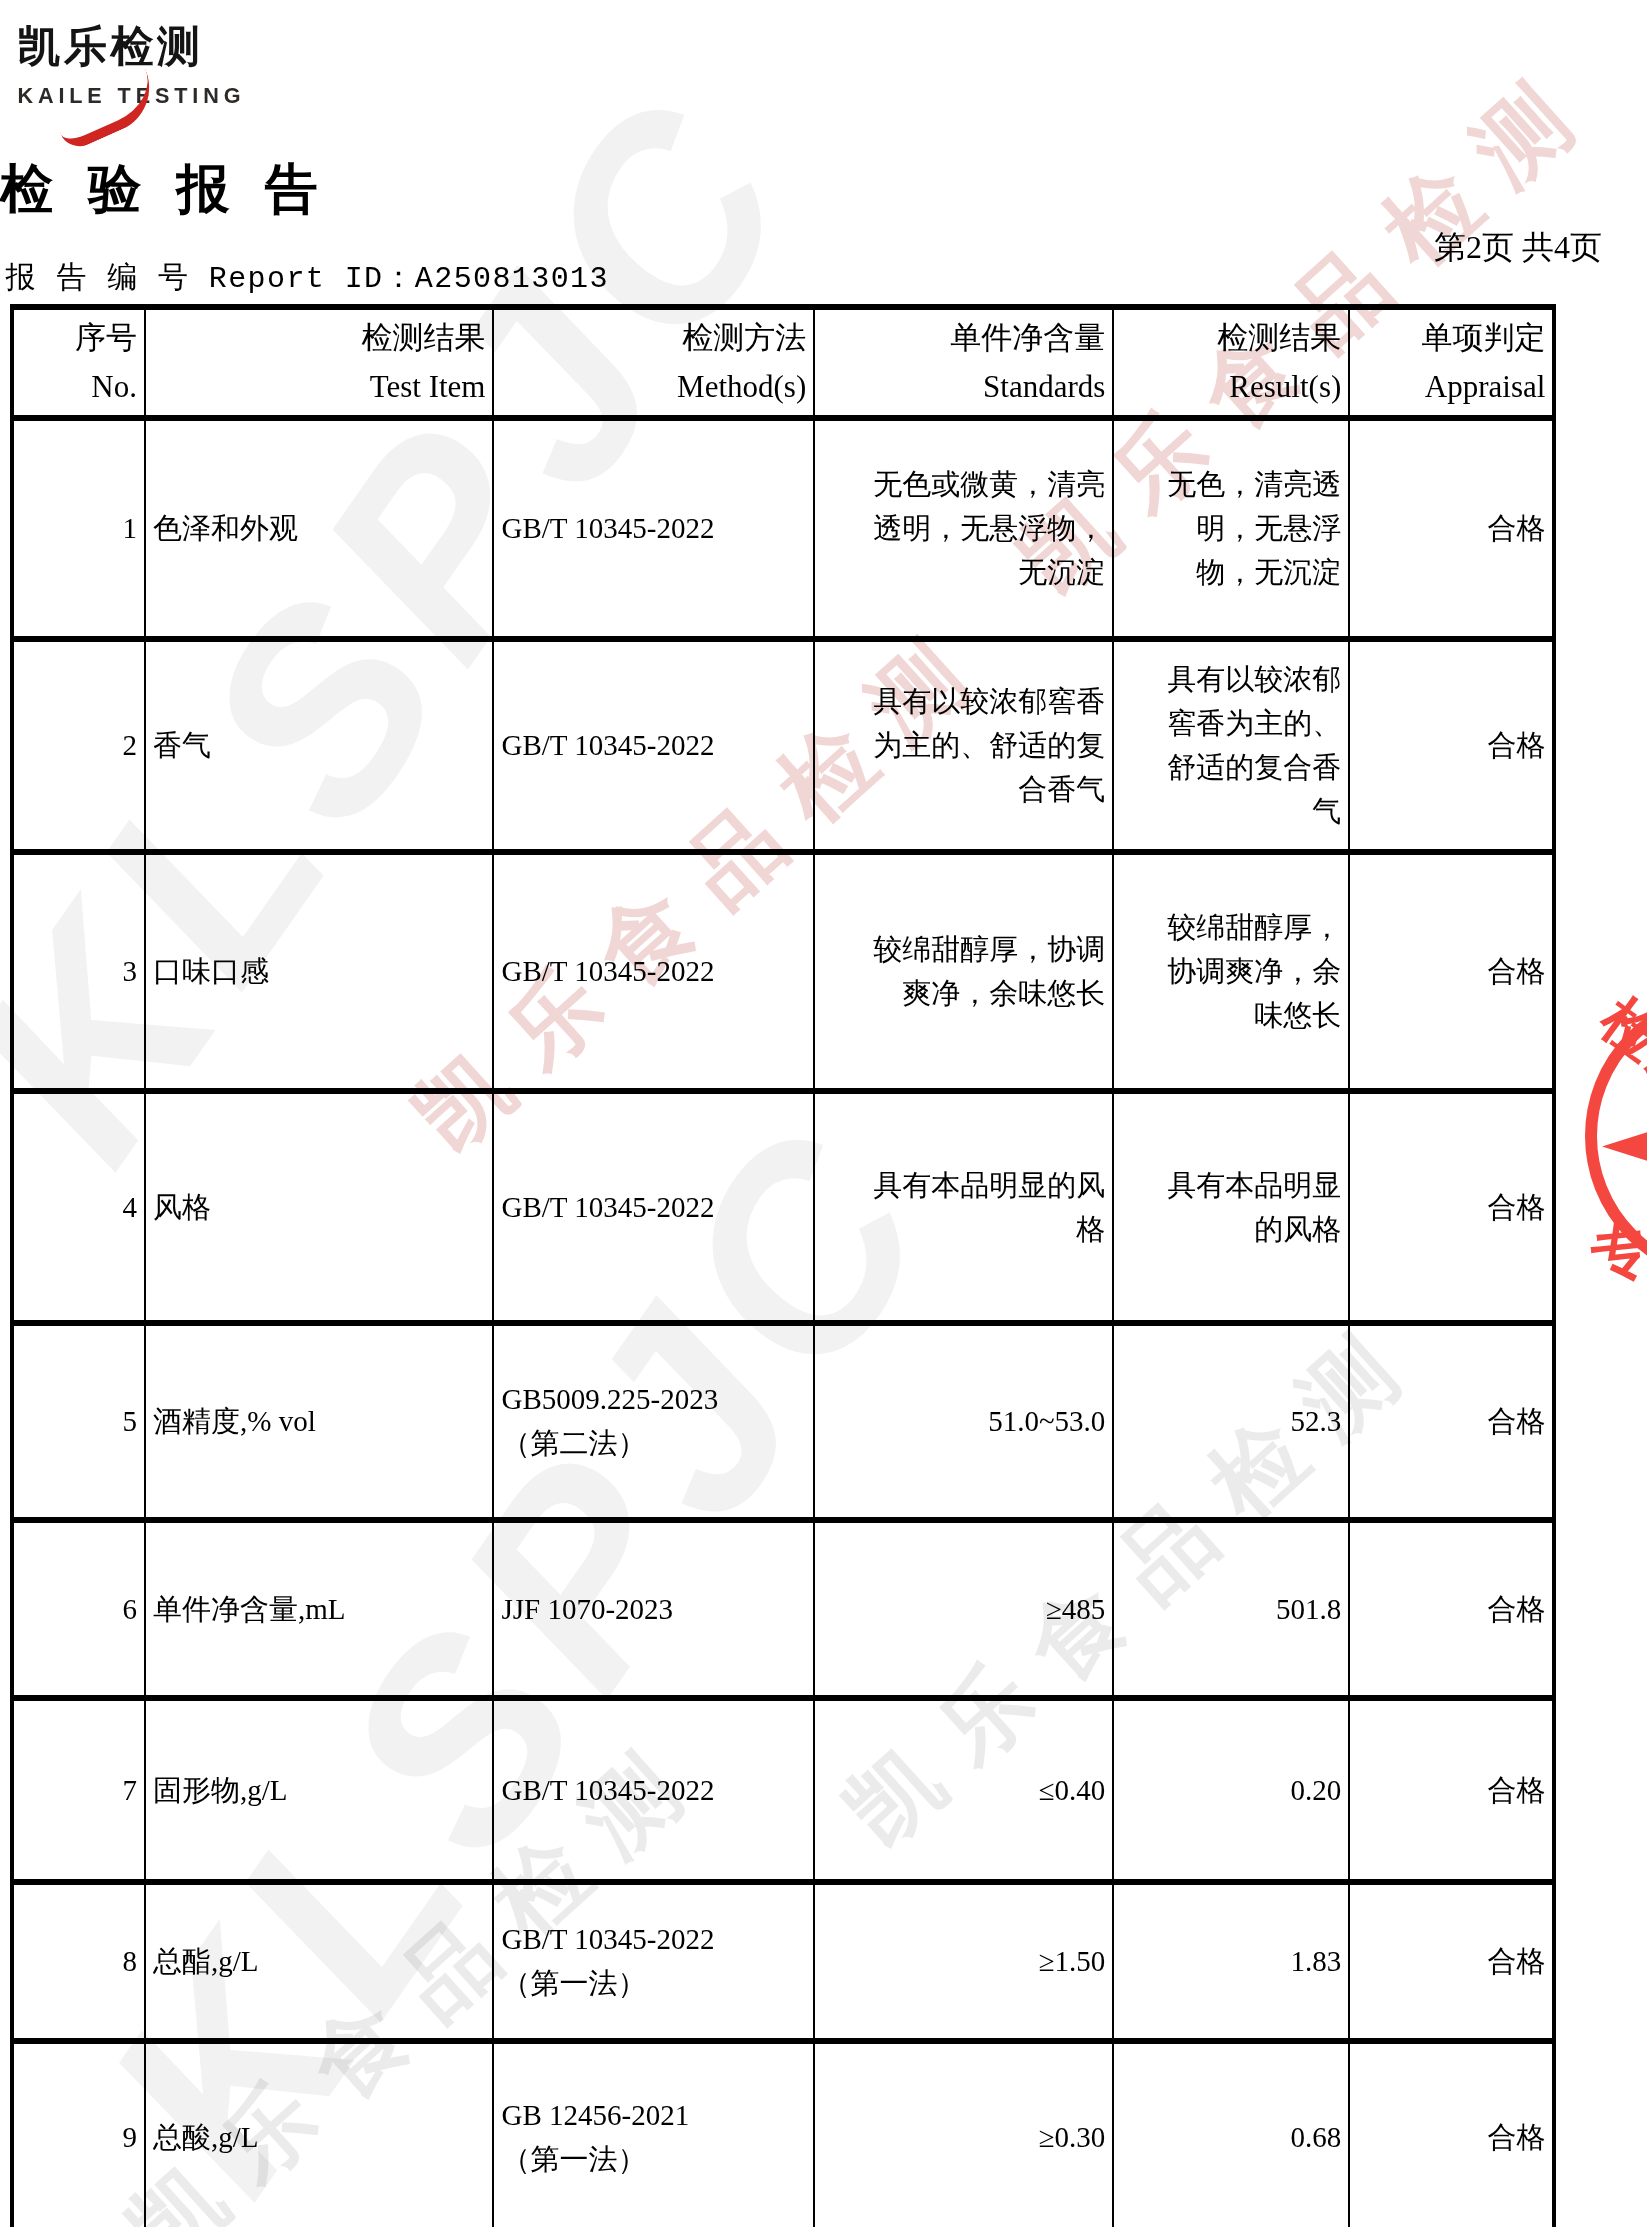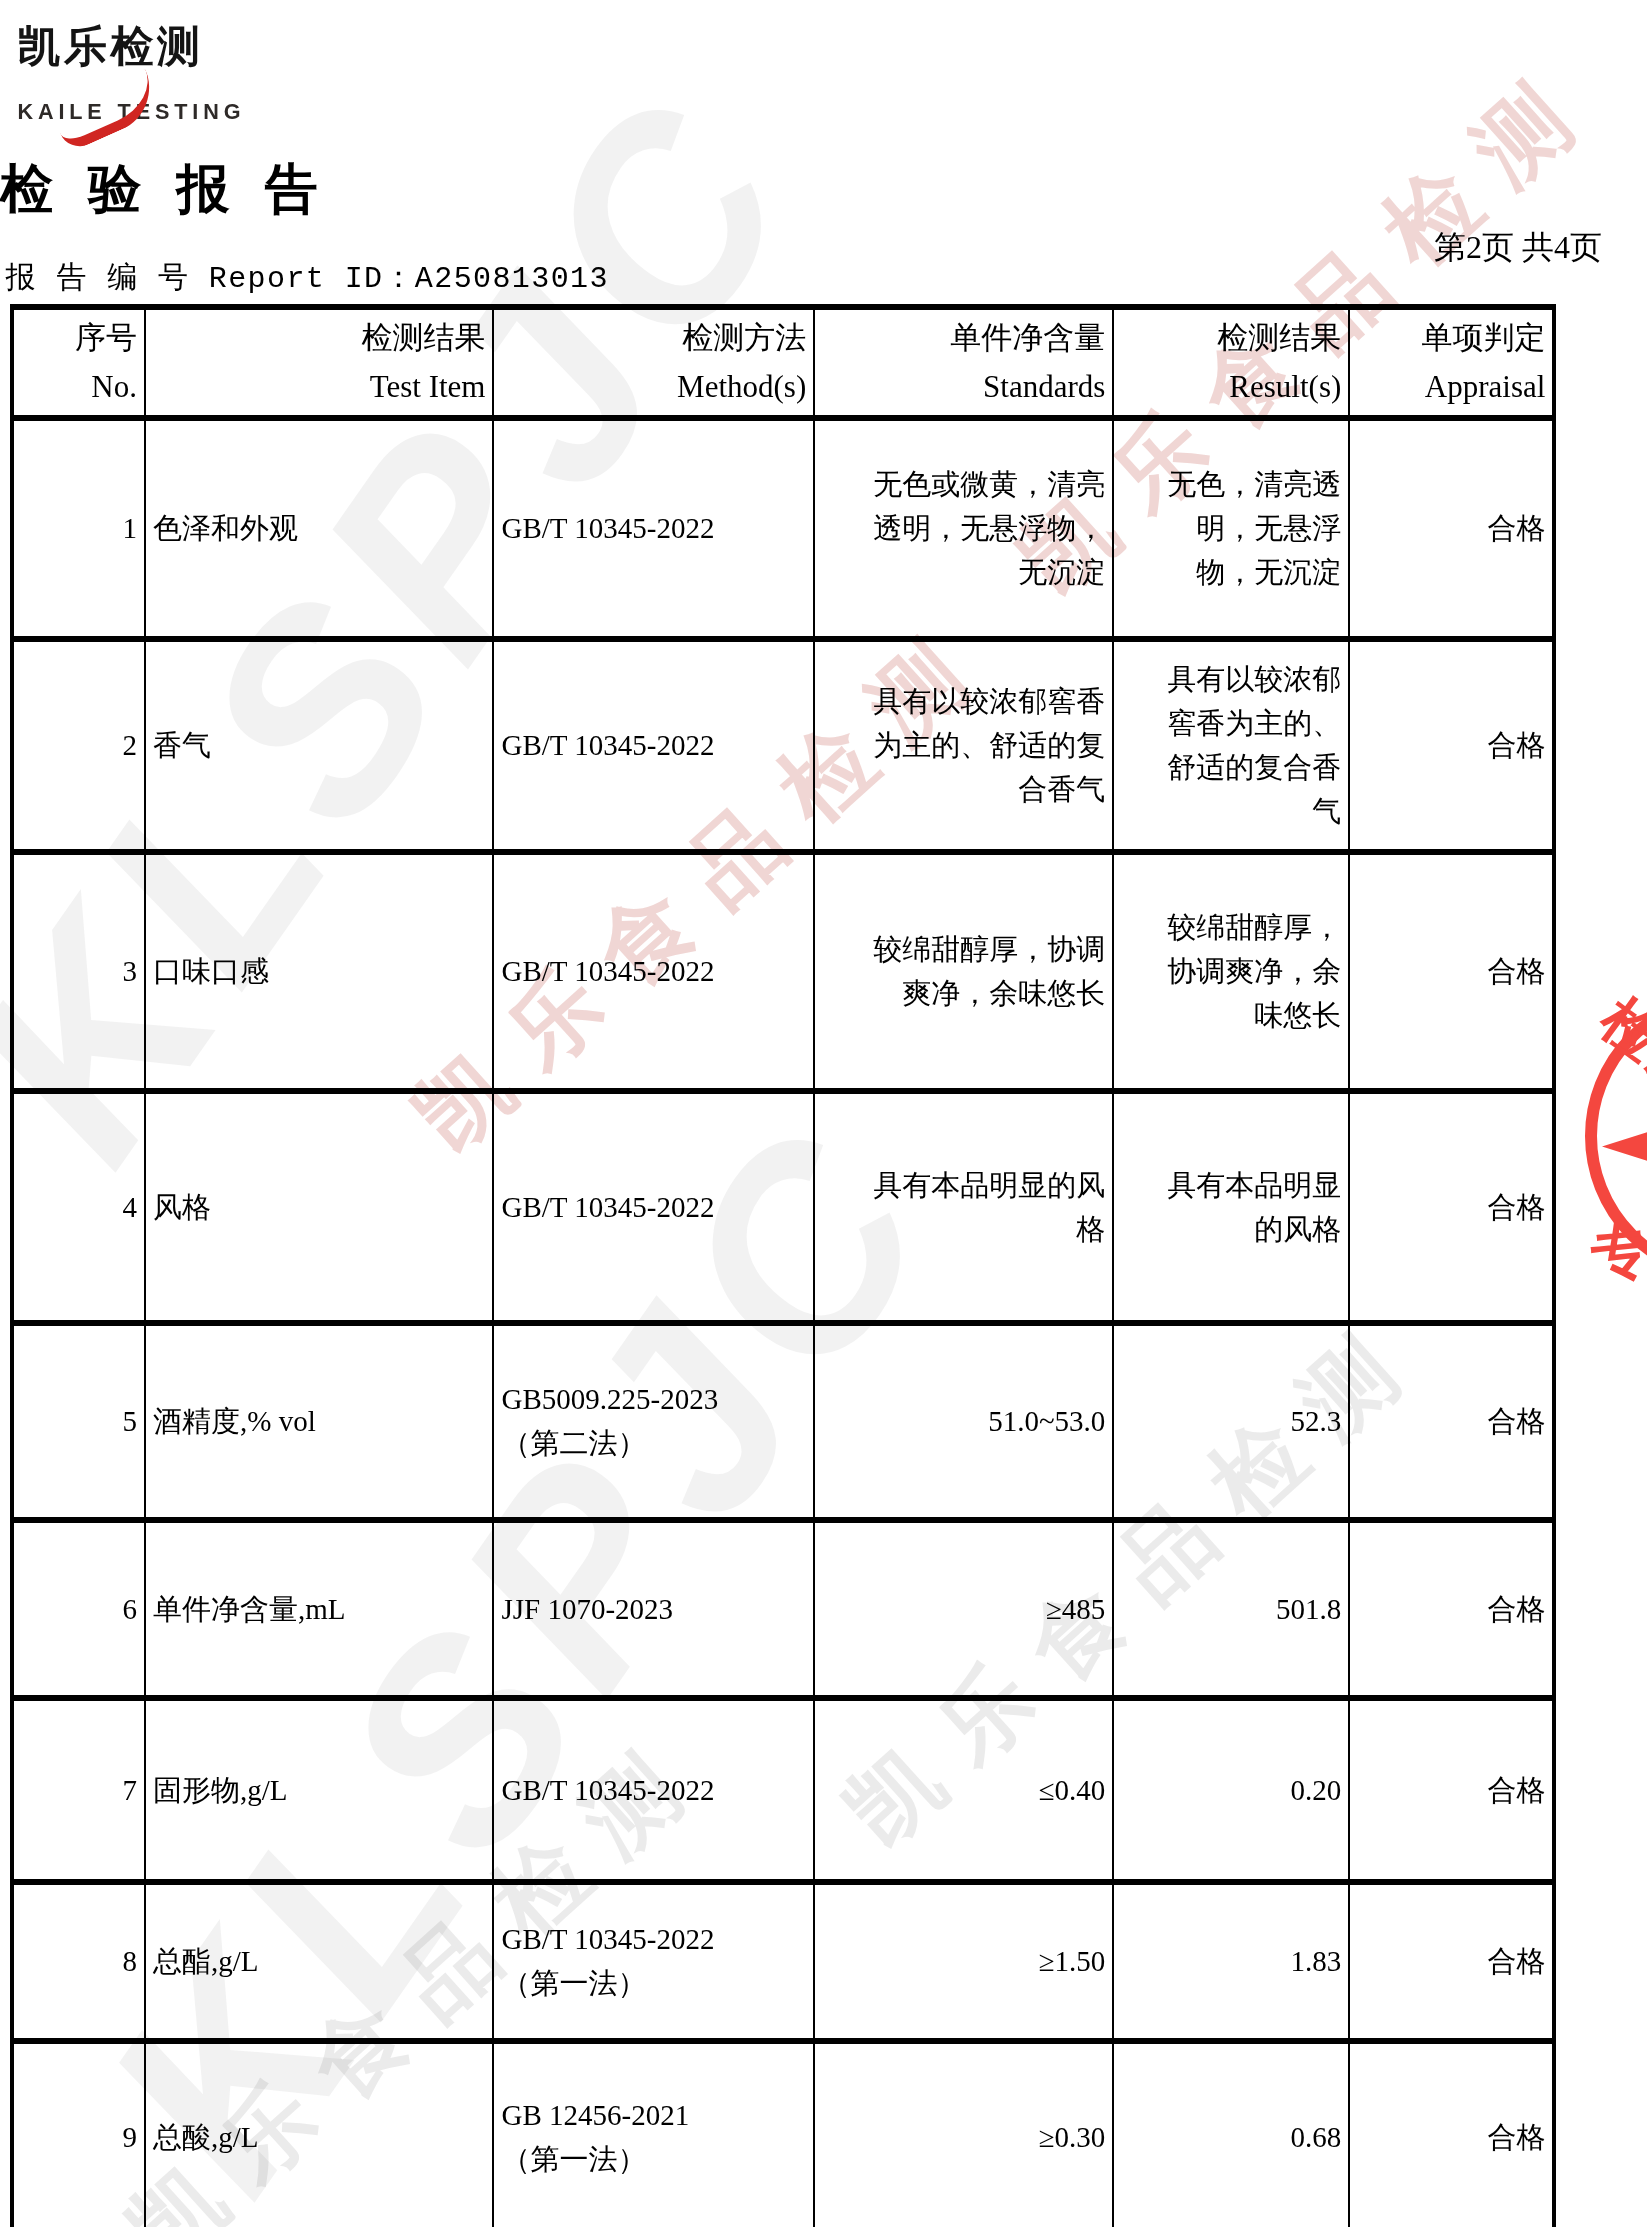--- a/index.html
+++ b/index.html
@@ -31,21 +31,21 @@
     position:absolute; left:38px; top:82px; width:104px; height:46px;
     border-bottom:10.4px solid #d02622;
     border-radius:0 0 90px 42px; transform:rotate(-24deg); z-index:1;
   }
   .logo-cn {
     font-family:Liberation Serif, serif;
     font-weight:900; font-size:43px; letter-spacing:3.5px; color:#141414; margin-top:12.5px;
   }
   .logo-en {
     font-family:"Liberation Sans","DejaVu Sans",sans-serif;
-    font-weight:bold; font-size:21.6px; letter-spacing:4.9px; color:#2e2a28; margin-top:23px;
+    font-weight:bold; font-size:21.6px; letter-spacing:4.9px; color:#2e2a28; margin-top:7px;
   }
   .doc-title {
     position:absolute; left:0; top:154px; width:1601px; text-align:left;
     font-size:53px; font-weight:bold; letter-spacing:11px; z-index:1;
   }
   .report-line {
     position:absolute; left:5.6px; top:257px; z-index:1;
     font-family:"Liberation Mono","DejaVu Sans Mono",monospace;
     font-size:30px; letter-spacing:1.4px;
   }

